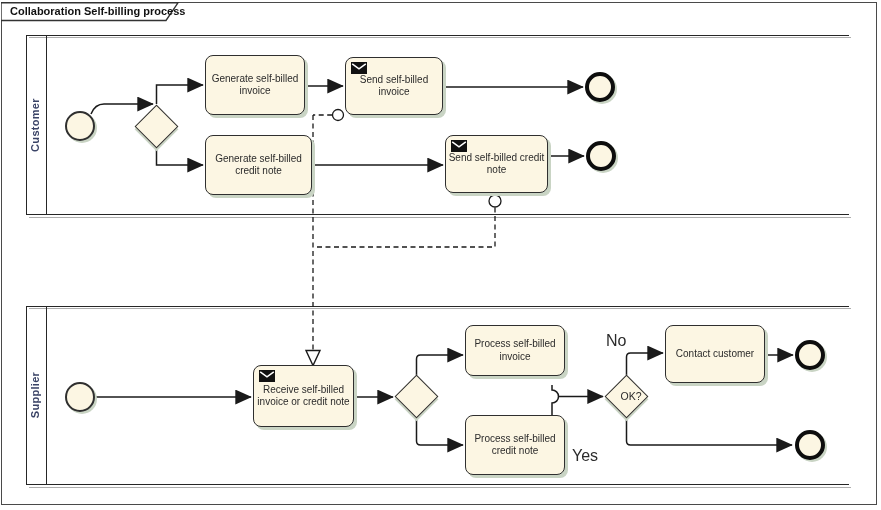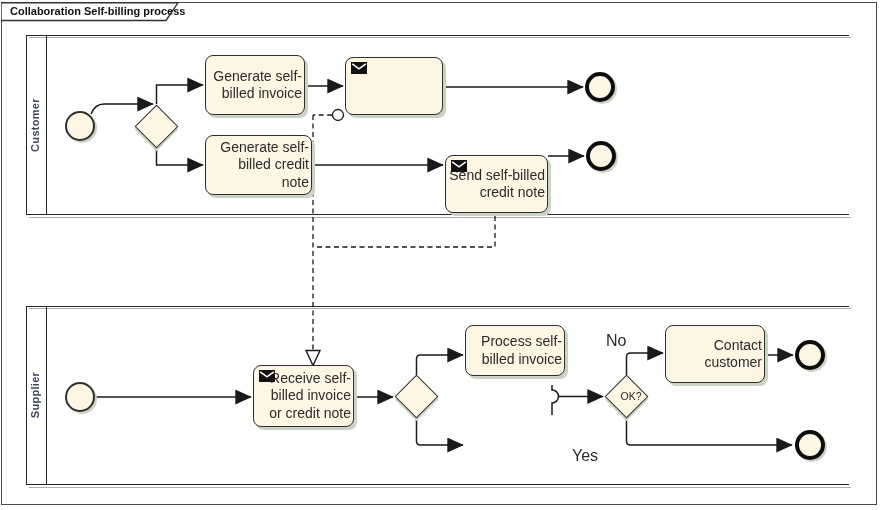--- a/index.html
+++ b/index.html
@@ -16,21 +16,21 @@
         border-bottom:1.4px solid var(--pool-line,#262626);}
   .pool::before{content:"";position:absolute;left:2px;right:-2px;top:0.6px;border-top:1.6px solid var(--pool-shadow,#adadad);}
   .pool::after{content:"";position:absolute;left:2px;right:-2px;bottom:-3.6px;border-top:1.6px solid var(--pool-shadow,#adadad);}
   .pool-band-line{position:absolute;left:19px;top:0;bottom:0;border-left:1.4px solid var(--pool-line,#262626);}
   .pool-label{position:absolute;width:120px;height:16px;transform:rotate(-90deg);
       text-align:center;font-size:11px;font-weight:bold;color:var(--pool-label,#3a4366);letter-spacing:.3px;}
 
   .task{position:absolute;background:var(--node-fill,#fcf6e3);border:1.6px solid var(--node-border,#2f2f2f);
         border-radius:8px;box-shadow:3px 3px 0 var(--node-shadow,#c9d4c4);
         display:flex;align-items:center;justify-content:center;box-sizing:border-box;}
-  .task .label{display:block;padding:1px 2px;font-size:14px;line-height:1.25;text-align:right;}
+  .task .label{display:block;padding:1px 2px;font-size:10px;line-height:1.25;text-align:center;}
   .msg-icon{position:absolute;left:5px;top:4px;}
 
   .event{position:absolute;width:30px;height:30px;border-radius:50%;background:var(--node-fill,#fcf6e3);
          box-sizing:border-box;box-shadow:2px 2px 0 var(--node-shadow,#c9d4c4);}
   .event.start{border:2.2px solid var(--node-border,#2f2f2f);}
   .event.end{border:4px solid #0d0d0d;}
 
   .gateway{position:absolute;width:31px;height:31px;background:var(--node-fill,#fcf6e3);
            border:1.6px solid var(--node-border,#2f2f2f);transform:rotate(45deg);
            box-sizing:border-box;box-shadow:2px 2px 0 var(--node-shadow,#c9d4c4);}
@@ -107,22 +107,23 @@
   </div>
   <div class="task node" style="left:205px;top:135px;width:107px;height:60px;">
     <span class="label">Generate self-billed credit note</span>
   </div>
 
   <div class="task node" style="left:345px;top:57px;width:98px;height:58px;">
     <svg class="msg-icon" width="16" height="12">
       <rect x="0.5" y="0.5" width="15" height="11" fill="#111111" stroke="#111111"></rect>
       <polyline points="1.2,1.8 8,6.8 14.8,1.8" fill="none" stroke="#ffffff" stroke-width="1.5"></polyline>
     </svg>
+    <span class="label">Send self-billed invoice</span>
   </div>
-  <div class="task node" style="left:445px;top:135px;width:103px;height:58px;margin-top:20px;">
+  <div class="task node" style="left:445px;top:135px;width:103px;height:58px;">
     <svg class="msg-icon" width="16" height="12">
       <rect x="0.5" y="0.5" width="15" height="11" fill="#111111" stroke="#111111"></rect>
       <polyline points="1.2,1.8 8,6.8 14.8,1.8" fill="none" stroke="#ffffff" stroke-width="1.5"></polyline>
     </svg>
     <span class="label">Send self-billed credit note</span>
   </div>
 
   <div class="event end node" style="left:585px;top:72px;"></div>
   <div class="event end node" style="left:586px;top:141px;"></div>
 
@@ -134,20 +135,23 @@
       <polyline points="1.2,1.8 8,6.8 14.8,1.8" fill="none" stroke="#ffffff" stroke-width="1.5"></polyline>
     </svg>
     <span class="label">Receive self-billed invoice or credit note</span>
   </div>
 
   <div class="gateway node" style="left:401px;top:381px;"></div>
 
   <div class="task node" style="left:465px;top:325px;width:100px;height:51px;">
     <span class="label">Process self-billed invoice</span>
   </div>
+  <div class="task node" style="left:465px;top:415px;width:100px;height:60px;">
+    <span class="label">Process self-billed credit note</span>
+  </div>
 
   <div class="gateway node" style="left:611px;top:381px;"></div>
   <div class="gw-label node" style="left:607px;top:390px;width:48px;">OK?</div>
 
   <div class="edge-label node" style="left:606px;top:332px;">No</div>
   <div class="edge-label node" style="left:572px;top:447px;">Yes</div>
 
   <div class="task node" style="left:665px;top:325px;width:100px;height:58px;">
     <span class="label">Contact customer</span>
   </div>

